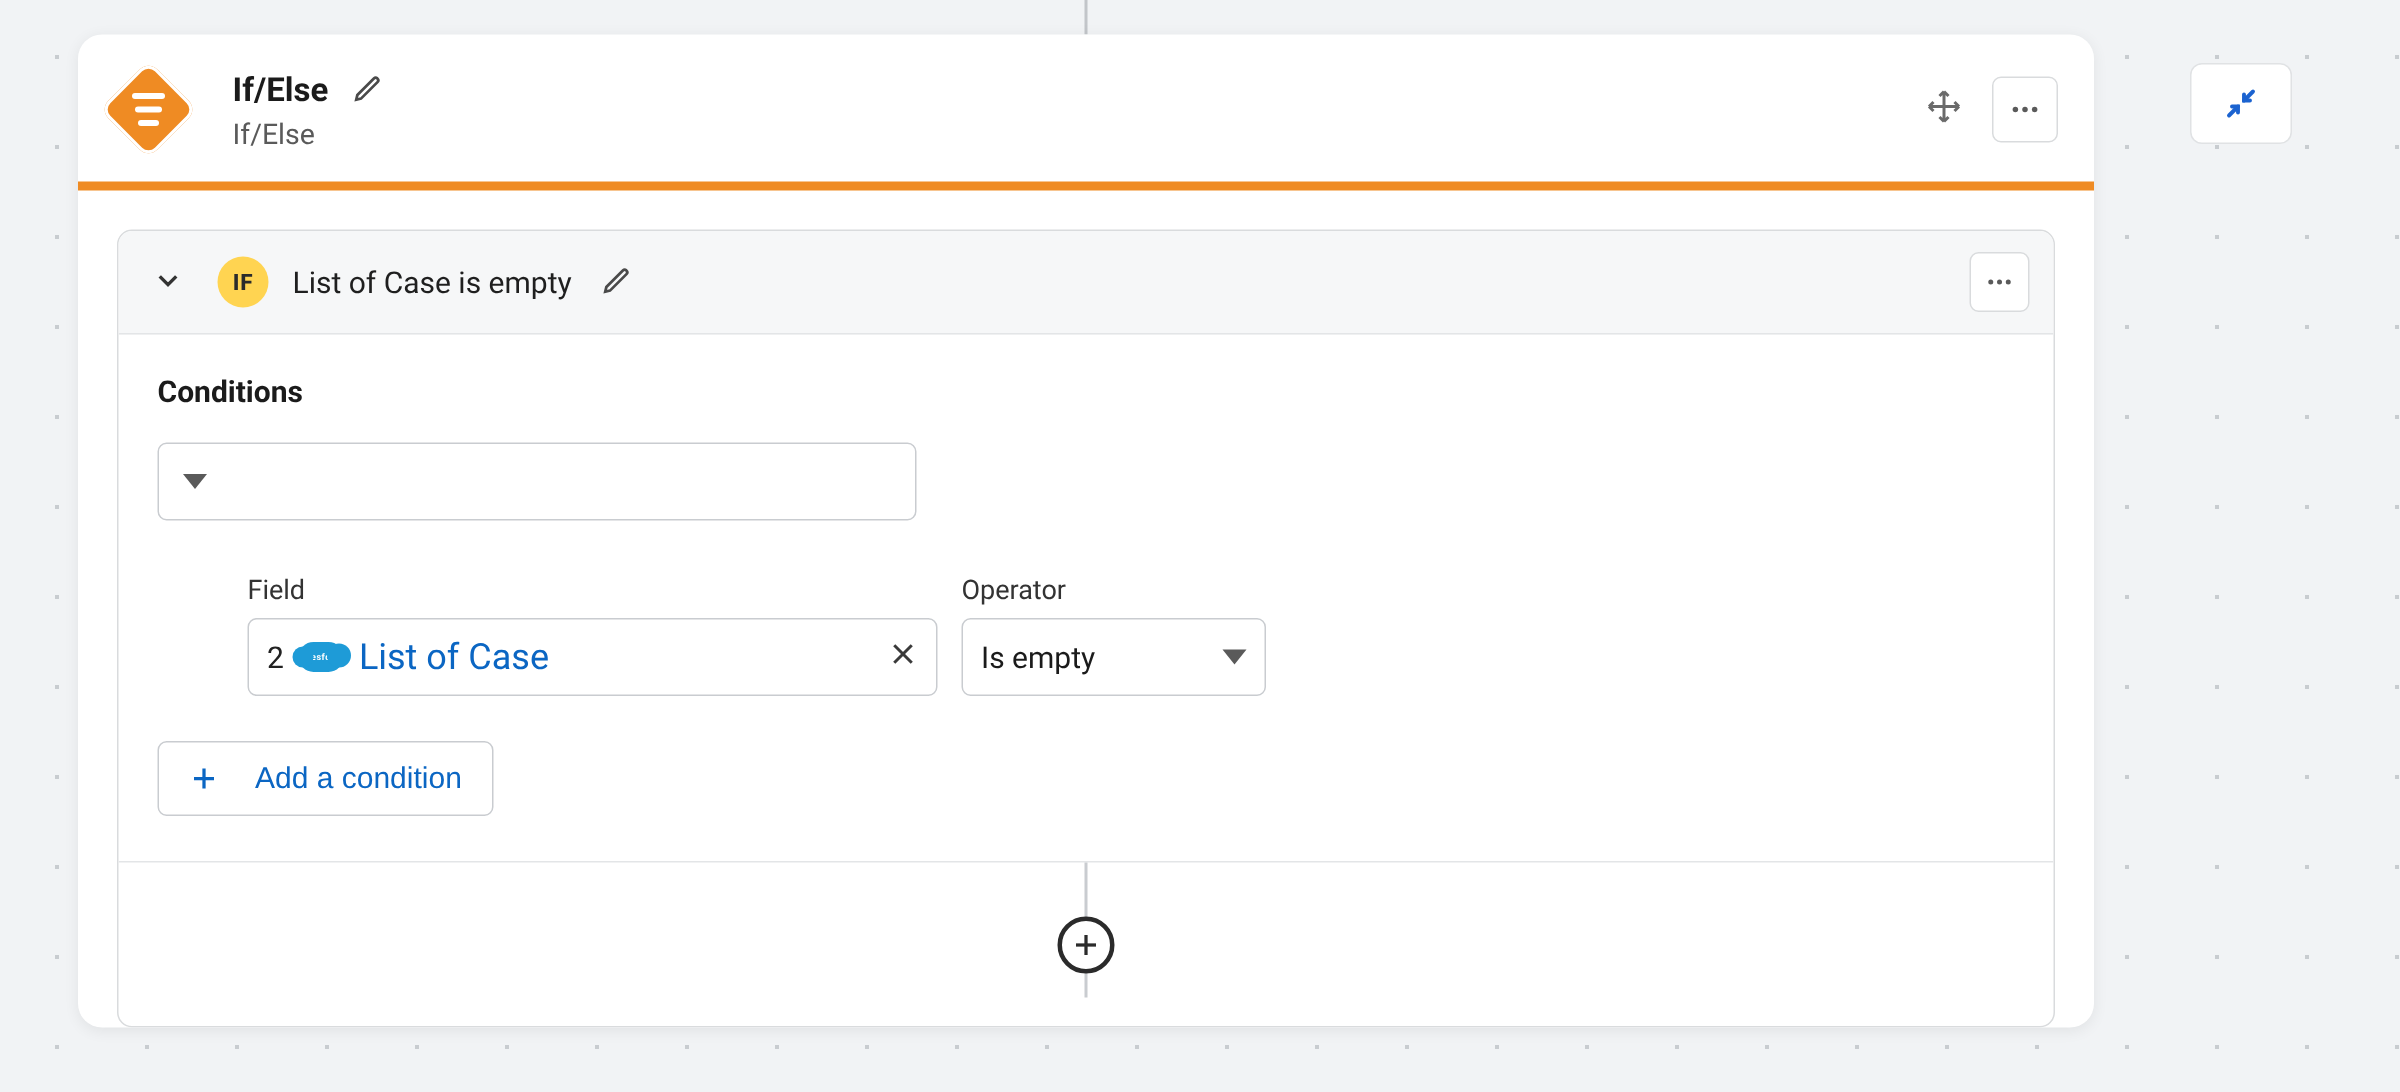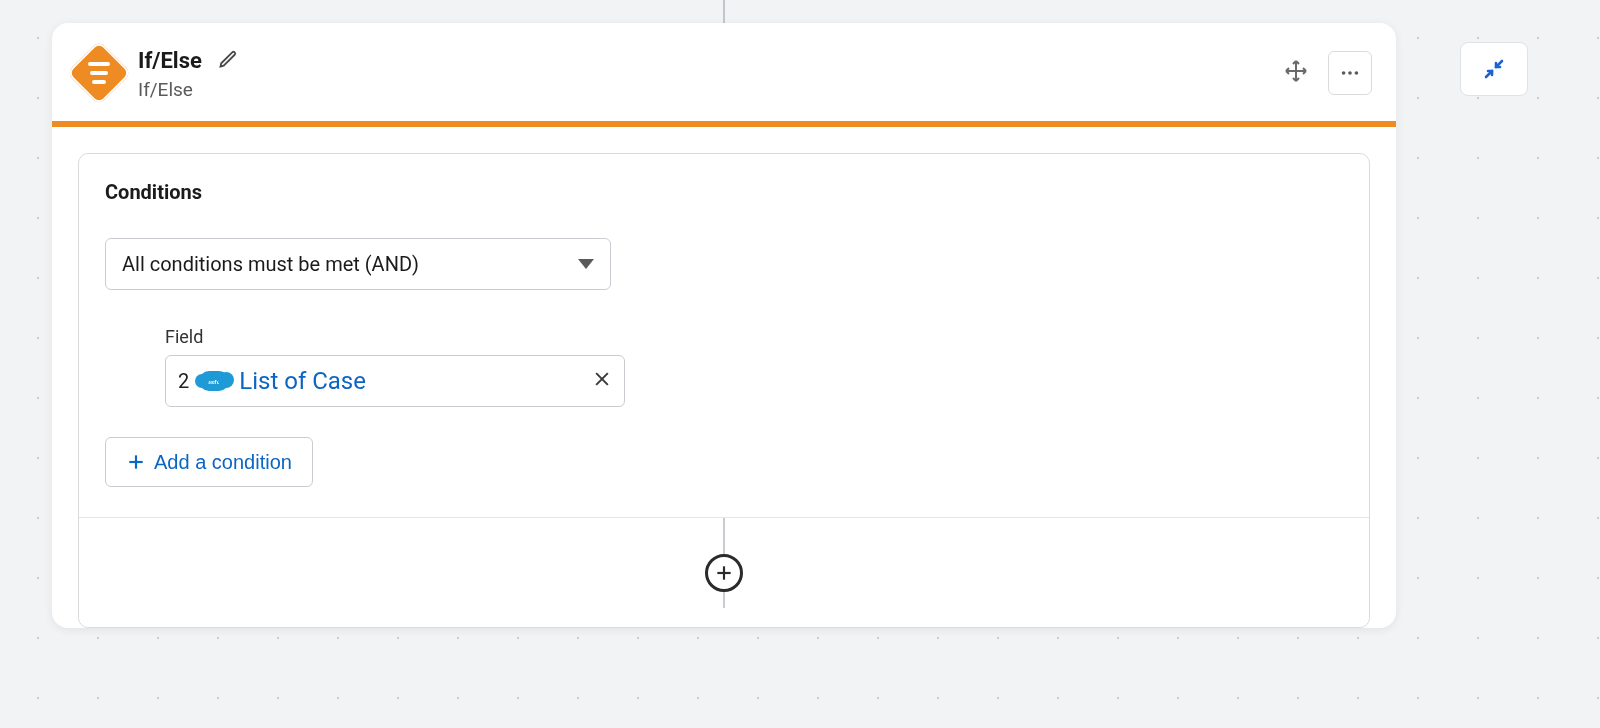--- a/index.html
+++ b/index.html
@@ -28,21 +28,21 @@
     top: 23px; left: 52px;
     width: 1344px;
     background: #fff;
     border-radius: 16px;
     box-shadow: 0 2px 10px rgba(0,0,0,.07);
     overflow: hidden;
   }
   .card-header {
     display: flex; align-items: center;
     padding: 22px 24px 20px 24px;
-    gap: 12px;
+    gap: 29px;
   }
   .node-icon {
     width: 46px; height: 46px; flex: none;
     position: relative; transform: rotate(45deg);
     background: #ef8b23; border-radius: 8px;
     box-shadow: 0 0 0 2px #fff inset;
   }
   .node-icon-lines {
     position: absolute; inset: 0; transform: rotate(-45deg);
     display: flex; flex-direction: column; justify-content: center; align-items: center; gap:5px;
@@ -76,21 +76,21 @@
   }
   .chevron-btn { background:none; border:none; padding:6px; cursor:pointer; color:#333; }
   .if-badge {
     width:34px; height:34px; border-radius:50%; background:#ffd451;
     display:flex; align-items:center; justify-content:center;
     font-weight:800; font-size:15px; color:#2b2b2b; letter-spacing:.5px;
   }
   .branch-title { font-size:20px; color:#1f1f1f; }
   .branch-header .spacer { flex:1; }
   .branch-body { padding: 26px 26px 30px 26px; }
-  .section-heading { font-size:20px; font-weight:700; margin-bottom: 34px; }
+  .section-heading { font-size:20px; font-weight:700; margin-bottom: 22px; }
   .field-label { font-size:18px; color:#333; margin-bottom:8px; }
   .criteria-select {
     width: 506px; height:52px;
     border:1px solid #c9ccd0; border-radius:6px;
     display:flex; align-items:center; justify-content:space-between;
     padding: 0 16px; font-size:20px; cursor:pointer; background:#fff;
   }
   .tri-down {
     width:0; height:0; border-left:8px solid transparent; border-right:8px solid transparent;
     border-top:10px solid #5a5a5a;
@@ -120,21 +120,21 @@
   .sf-cloud::before{ width:14px; height:14px; left:-4px; top:3px; }
   .sf-cloud::after { width:16px; height:16px; right:-5px; top:1px; }
   .link-text { color:#0b66c3; font-size:24px; }
   .input-box .grow { flex:1; }
   .clear-x { color:#3a3a3a; cursor:pointer; }
   .search-ico { color:#7a7a7a; margin-left:auto; }
   .add-cond {
     margin-top:30px;
     height:50px; padding:0 20px;
     border:1px solid #c9ccd0; border-radius:6px; background:#fff;
-    display:inline-flex; align-items:center; gap:8px;
+    display:inline-flex; align-items:center; gap:24px;
     color:#0b66c3; font-size:20px; cursor:pointer;
   }
   .lower-connector {
     position:relative; height:110px; border-top:1px solid #e3e5e7;
   }
   .lower-connector .vline {
     position:absolute; left:50%; top:0; width:2px; height:90px; background:#c9ccd0; transform:translateX(-1px);
   }
   .plus-circle {
     position:absolute; top:36px; left:50%; transform:translateX(-50%);
@@ -189,46 +189,75 @@
               <circle cx="19" cy="12" r="2"></circle>
             </svg>
         </button>
       </div>
     </div>
 
     <div class="orange-bar"></div>
 
     <div class="body-pad">
       <div class="branch">
+        <div class="branch-header">
+          <button class="chevron-btn">
+            <svg width="22" height="22" viewBox="0 0 24 24" fill="none" stroke="currentColor" stroke-width="2.5">
+                <polyline points="6 9 12 15 18 9"></polyline>
+              </svg>
+          </button>
+          <div class="if-badge">IF</div>
+          <div class="branch-title">List of Case is empty</div>
+          <button class="pencil-btn">
+            <svg width="20" height="20" viewBox="0 0 24 24" fill="none" stroke="currentColor" stroke-width="2.2">
+                <path d="M3 21l3.8-.9L20 6.9a2 2 0 0 0 0-2.8l-.1-.1a2 2 0 0 0-2.8 0L3.9 17.2 3 21z"></path>
+              </svg>
+          </button>
+          <div class="spacer"></div>
+          <button class="icon-btn" style="width:40px;height:40px;">
+            <svg width="20" height="20" viewBox="0 0 24 24" fill="currentColor">
+                <circle cx="5" cy="12" r="2"></circle>
+                <circle cx="12" cy="12" r="2"></circle>
+                <circle cx="19" cy="12" r="2"></circle>
+              </svg>
+          </button>
+        </div>
 
         <div class="branch-body">
           <div class="section-heading">Conditions</div>
 
           <div class="criteria-select">
-            <span>All conditions must be met (AND)</span>
             <span class="tri-down"></span>
           </div>
 
           <div class="cond-row">
             <div class="col col-field">
               <div class="field-label">Field</div>
               <div class="input-box">
                 <span class="chip-num">2</span>
                 <span class="sf-cloud">salesforce</span>
                 <span class="link-text">List of Case</span>
                 <span class="grow"></span>
                 <span class="clear-x">
                   <svg width="20" height="20" viewBox="0 0 24 24" fill="none" stroke="currentColor" stroke-width="2.4">
                       <line x1="5" y1="5" x2="19" y2="19"></line>
                       <line x1="19" y1="5" x2="5" y2="19"></line>
                     </svg>
                 </span>
               </div>
             </div>
 
+            <div class="col col-op">
+              <div class="field-label">Operator</div>
+              <div class="input-box">
+                <span>Is empty</span>
+                <span class="grow"></span>
+                <span class="tri-down"></span>
+              </div>
+            </div>
 
           </div>
 
           <button class="add-cond">
             <svg width="20" height="20" viewBox="0 0 24 24" fill="none" stroke="currentColor" stroke-width="2.6">
                 <line x1="12" y1="4" x2="12" y2="20"></line>
                 <line x1="4" y1="12" x2="20" y2="12"></line>
               </svg>
             <span>Add a condition</span>
           </button>

